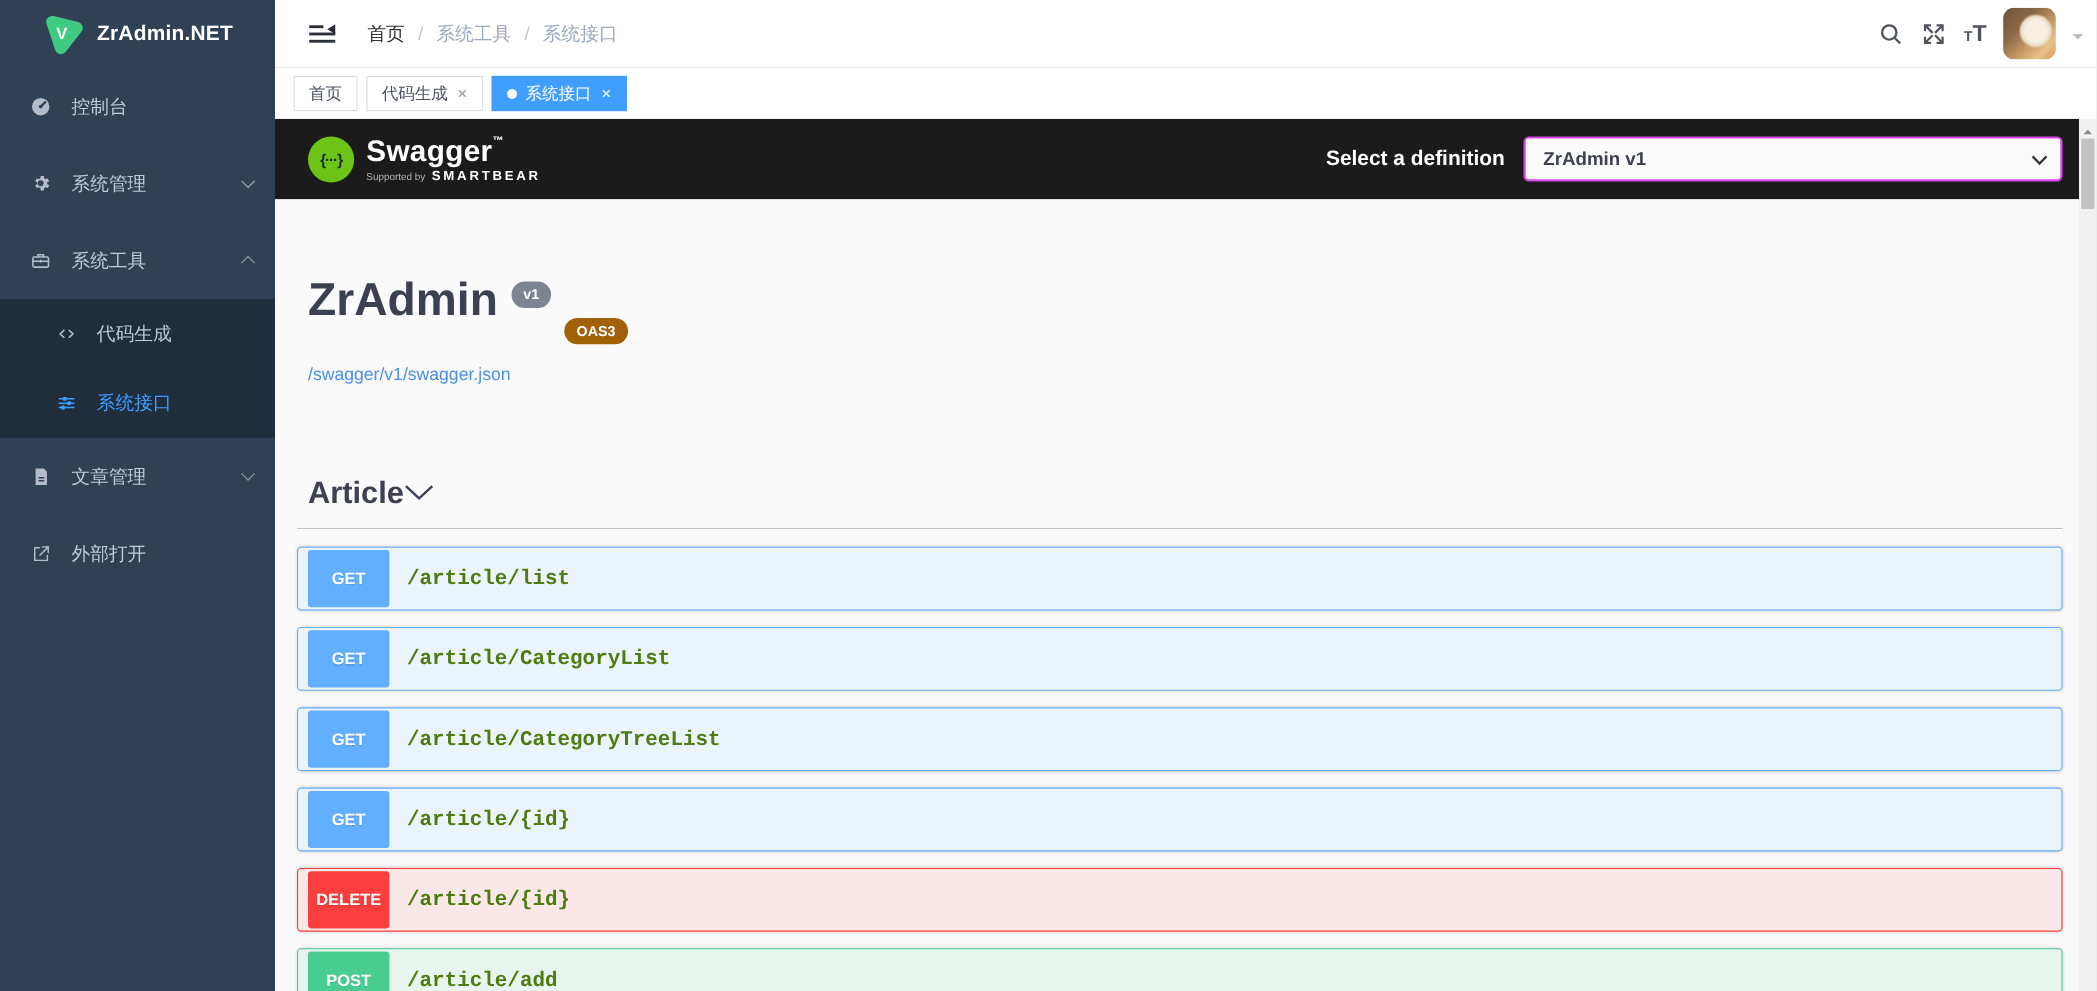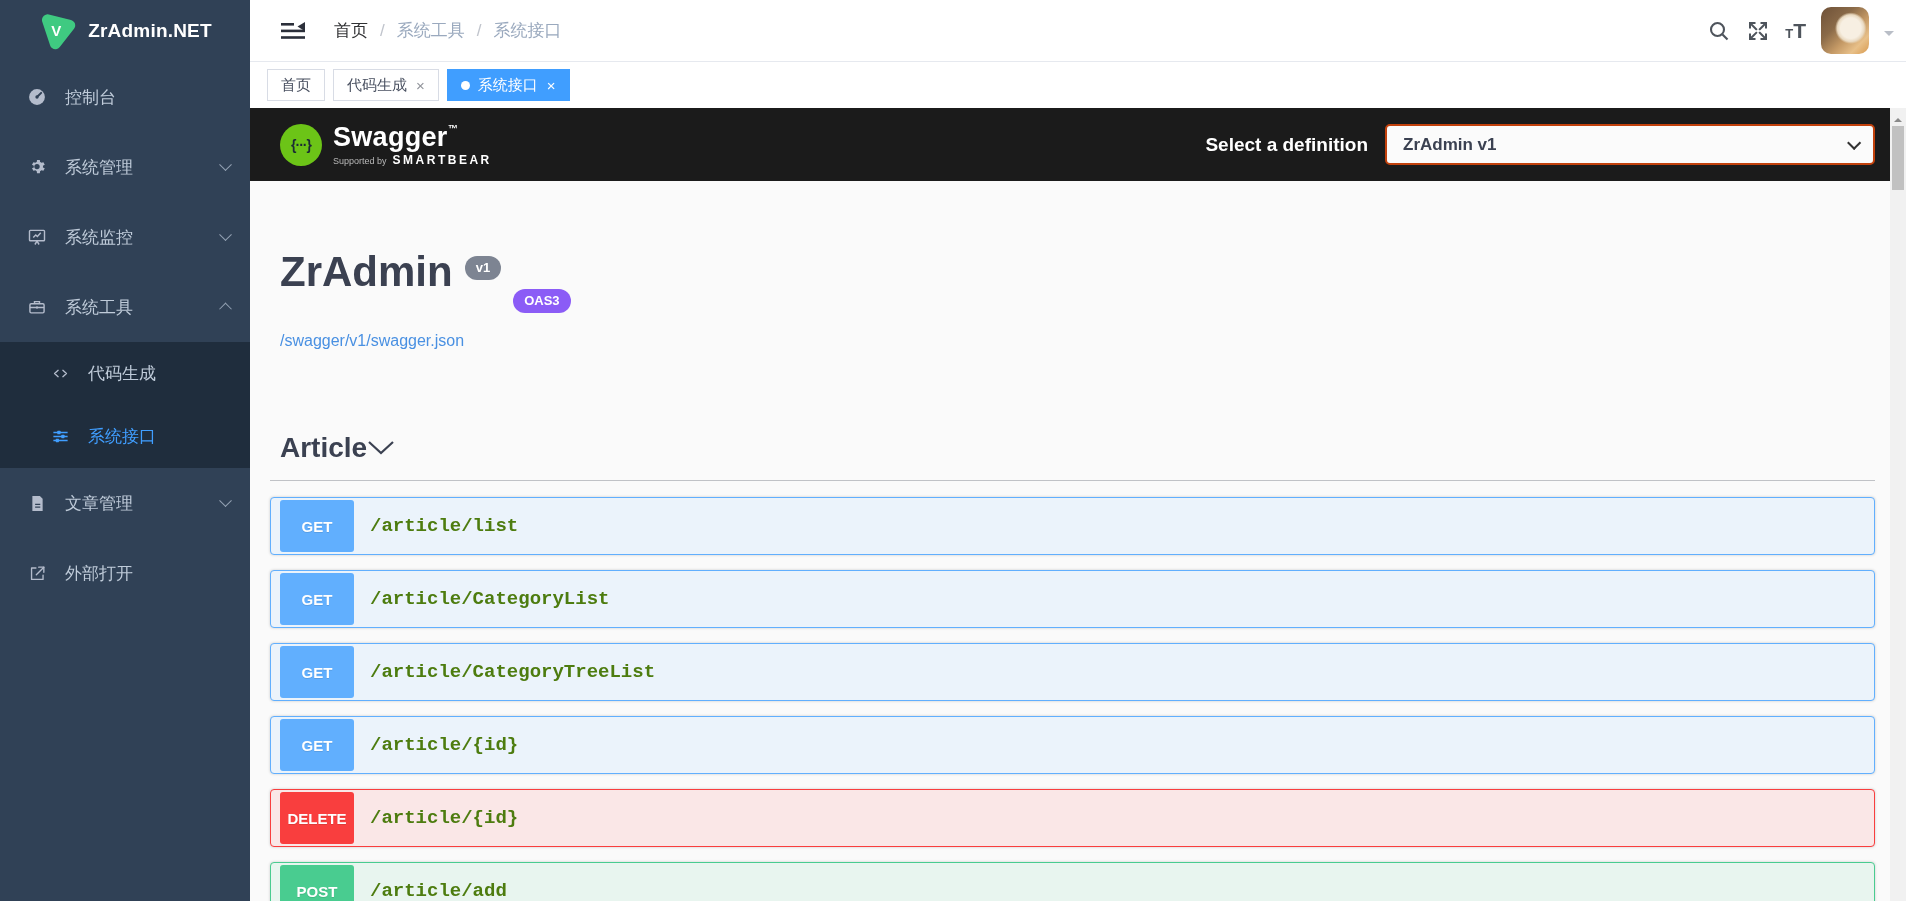--- a/index.html
+++ b/index.html
@@ -61,32 +61,32 @@
   .sw-circle{width:42px;height:42px;border-radius:50%;background:#6cc417;color:#1b2b35;
              display:flex;align-items:center;justify-content:center;font-weight:bold;font-size:14px;letter-spacing:-1px;flex:none;}
   .sw-name{display:flex;flex-direction:column;line-height:1;}
   .sw-word{color:#fff;font-size:27px;font-weight:600;letter-spacing:.3px;}
   .sw-word .tm{font-size:10px;vertical-align:top;}
   .sw-sub{margin-top:3px;display:flex;align-items:baseline;gap:6px;}
   .sw-supp{color:#b9b9b9;font-size:9px;}
   .sw-bear{color:#fff;font-size:12px;font-weight:bold;letter-spacing:2.5px;}
   .sw-right{margin-left:auto;display:flex;align-items:center;gap:17px;}
   .sw-sel-label{color:#fff;font-weight:bold;font-size:19px;white-space:nowrap;}
-  .sw-select{width:490px;height:41px;background:#fbfbfb;border:2px solid #c2410c;border-radius:5px;
+  .sw-select{width:490px;height:41px;background:#fbfbfb;border:2px solid #d946ef;border-radius:5px;
              display:flex;align-items:center;padding:0 16px;font-weight:bold;font-size:17px;color:#3b4151;cursor:pointer;}
   .sw-select .sel-chev{margin-left:auto;width:10px;height:10px;border-right:2px solid #333;border-bottom:2px solid #333;
              transform:rotate(45deg) translateY(-3px);}
 
   
   .sw-wrap{padding:0 15px 12px 20px;}
   .info{margin-top:68px;padding-left:10px;}
   .api-title{display:flex;align-items:flex-start;gap:12px;font-size:42px;font-weight:bold;color:#3b4151;line-height:1.1;}
   .badge{border-radius:50px;color:#fff;font-size:13px;font-weight:bold;padding:5px 11px;margin-top:7px;}
   .badge.version{background:#7d8492;}
-  .badge.oas{background:#8b5cf6;margin-top:40px;}
+  .badge.oas{background:#a16207;margin-top:40px;}
   .spec-link{display:inline-block;margin-top:19px;font-size:16px;color:#4990e2;text-decoration:none;cursor:pointer;}
 
   .section{margin-top:76px;}
   .section-head{display:flex;align-items:center;justify-content:flex-start;
                 padding:6px 12px 16px 10px;border-bottom:1px solid rgba(59,65,81,.3);cursor:pointer;}
   .section-title{font-size:28px;font-weight:bold;color:#3b4151;}
   .section-chev{display:flex;color:#3b4151;}
 
   .oplist{margin-top:16px;display:flex;flex-direction:column;gap:15px;}
   .opblock{height:58px;border-radius:4px;border:1px solid;display:flex;align-items:center;
@@ -138,31 +138,20 @@
         <span class="mi-icon">
           <svg width="20" height="20" viewBox="0 0 24 24">
               <path fill="currentColor" d="M21.3 13.6l-2.2-1.1.1-1-.1-1 2.2-1.1-1.6-3-2.4.6a7 7 0 0 0-1.6-1l-.3-2.5h-3.4l-.3 2.5a7 7 0 0 0-1.6 1l-2.4-.6-1.7 3 2.2 1.1-.1 1 .1 1-2.2 1.1 1.7 3 2.4-.6a7 7 0 0 0 1.6 1l.3 2.5h3.4l.3-2.5a7 7 0 0 0 1.6-1l2.4.6z"></path>
               <circle cx="12" cy="11.5" r="3.2" fill="#304156"></circle>
             </svg>
         </span>
         <span class="mi-label">系统管理</span>
         <span class="chev down"></span>
       </div>
 
-      <div class="menu-item">
-        <span class="mi-icon">
-          <svg width="20" height="20" viewBox="0 0 24 24" fill="none" stroke="currentColor" stroke-width="1.7">
-              <rect x="3" y="4" width="18" height="12.5" rx="1"></rect>
-              <path d="M7.5 12.5l3-3 2 2 4-4.5"></path>
-              <path d="M9.5 21l2.5-4 2.5 4"></path>
-            </svg>
-        </span>
-        <span class="mi-label">系统监控</span>
-        <span class="chev down"></span>
-      </div>
 
       <div class="menu-item">
         <span class="mi-icon">
           <svg width="20" height="20" viewBox="0 0 24 24" fill="none" stroke="currentColor" stroke-width="1.7">
               <rect x="3.5" y="8" width="17" height="11" rx="1.5"></rect>
               <path d="M9 8V5.5h6V8"></path>
               <path d="M3.5 12.5h17M12 11v3"></path>
             </svg>
         </span>
         <span class="mi-label">系统工具</span>

